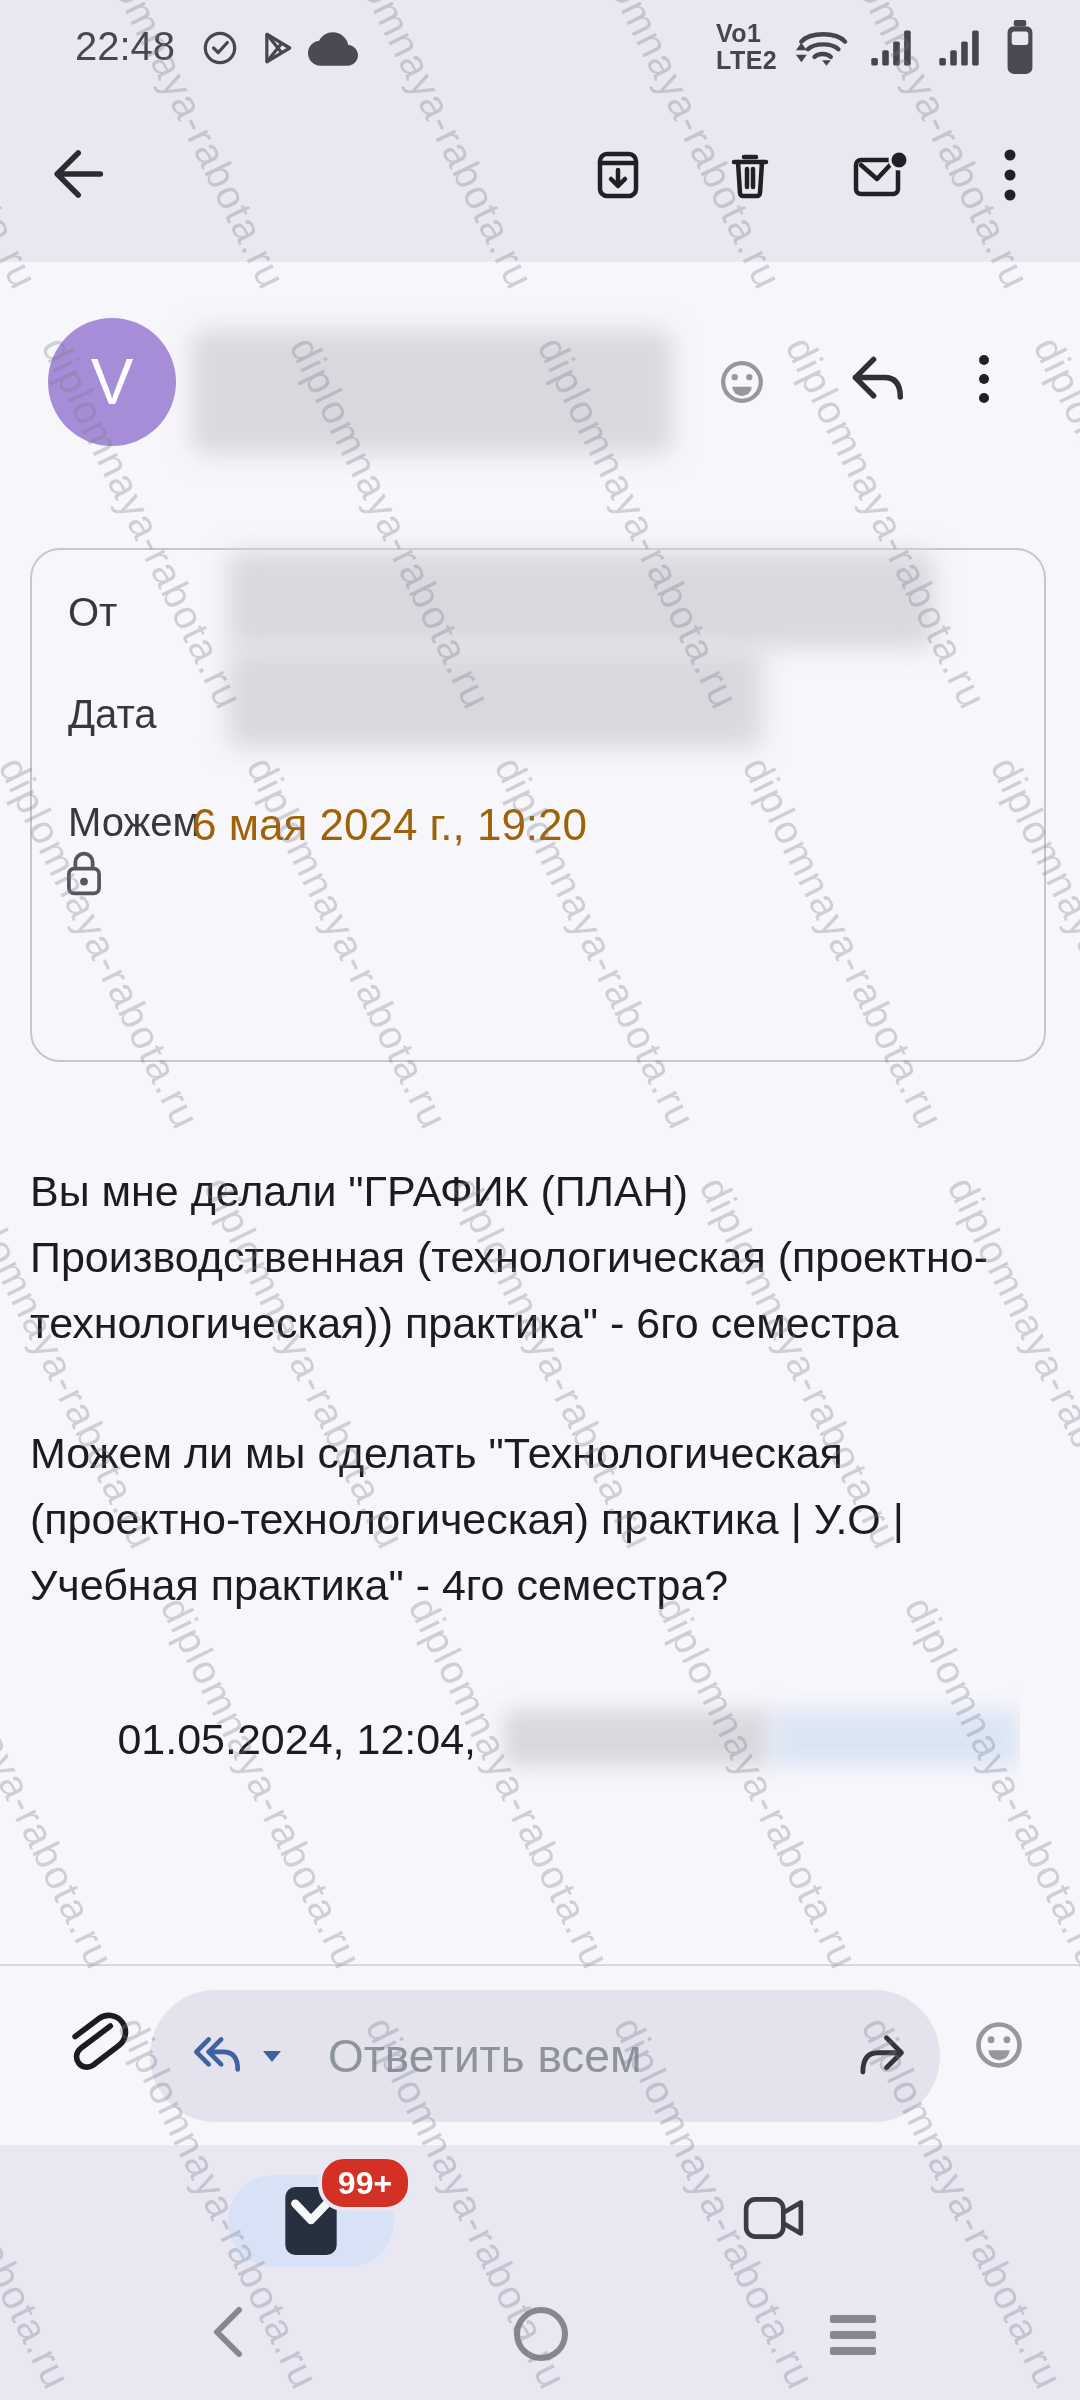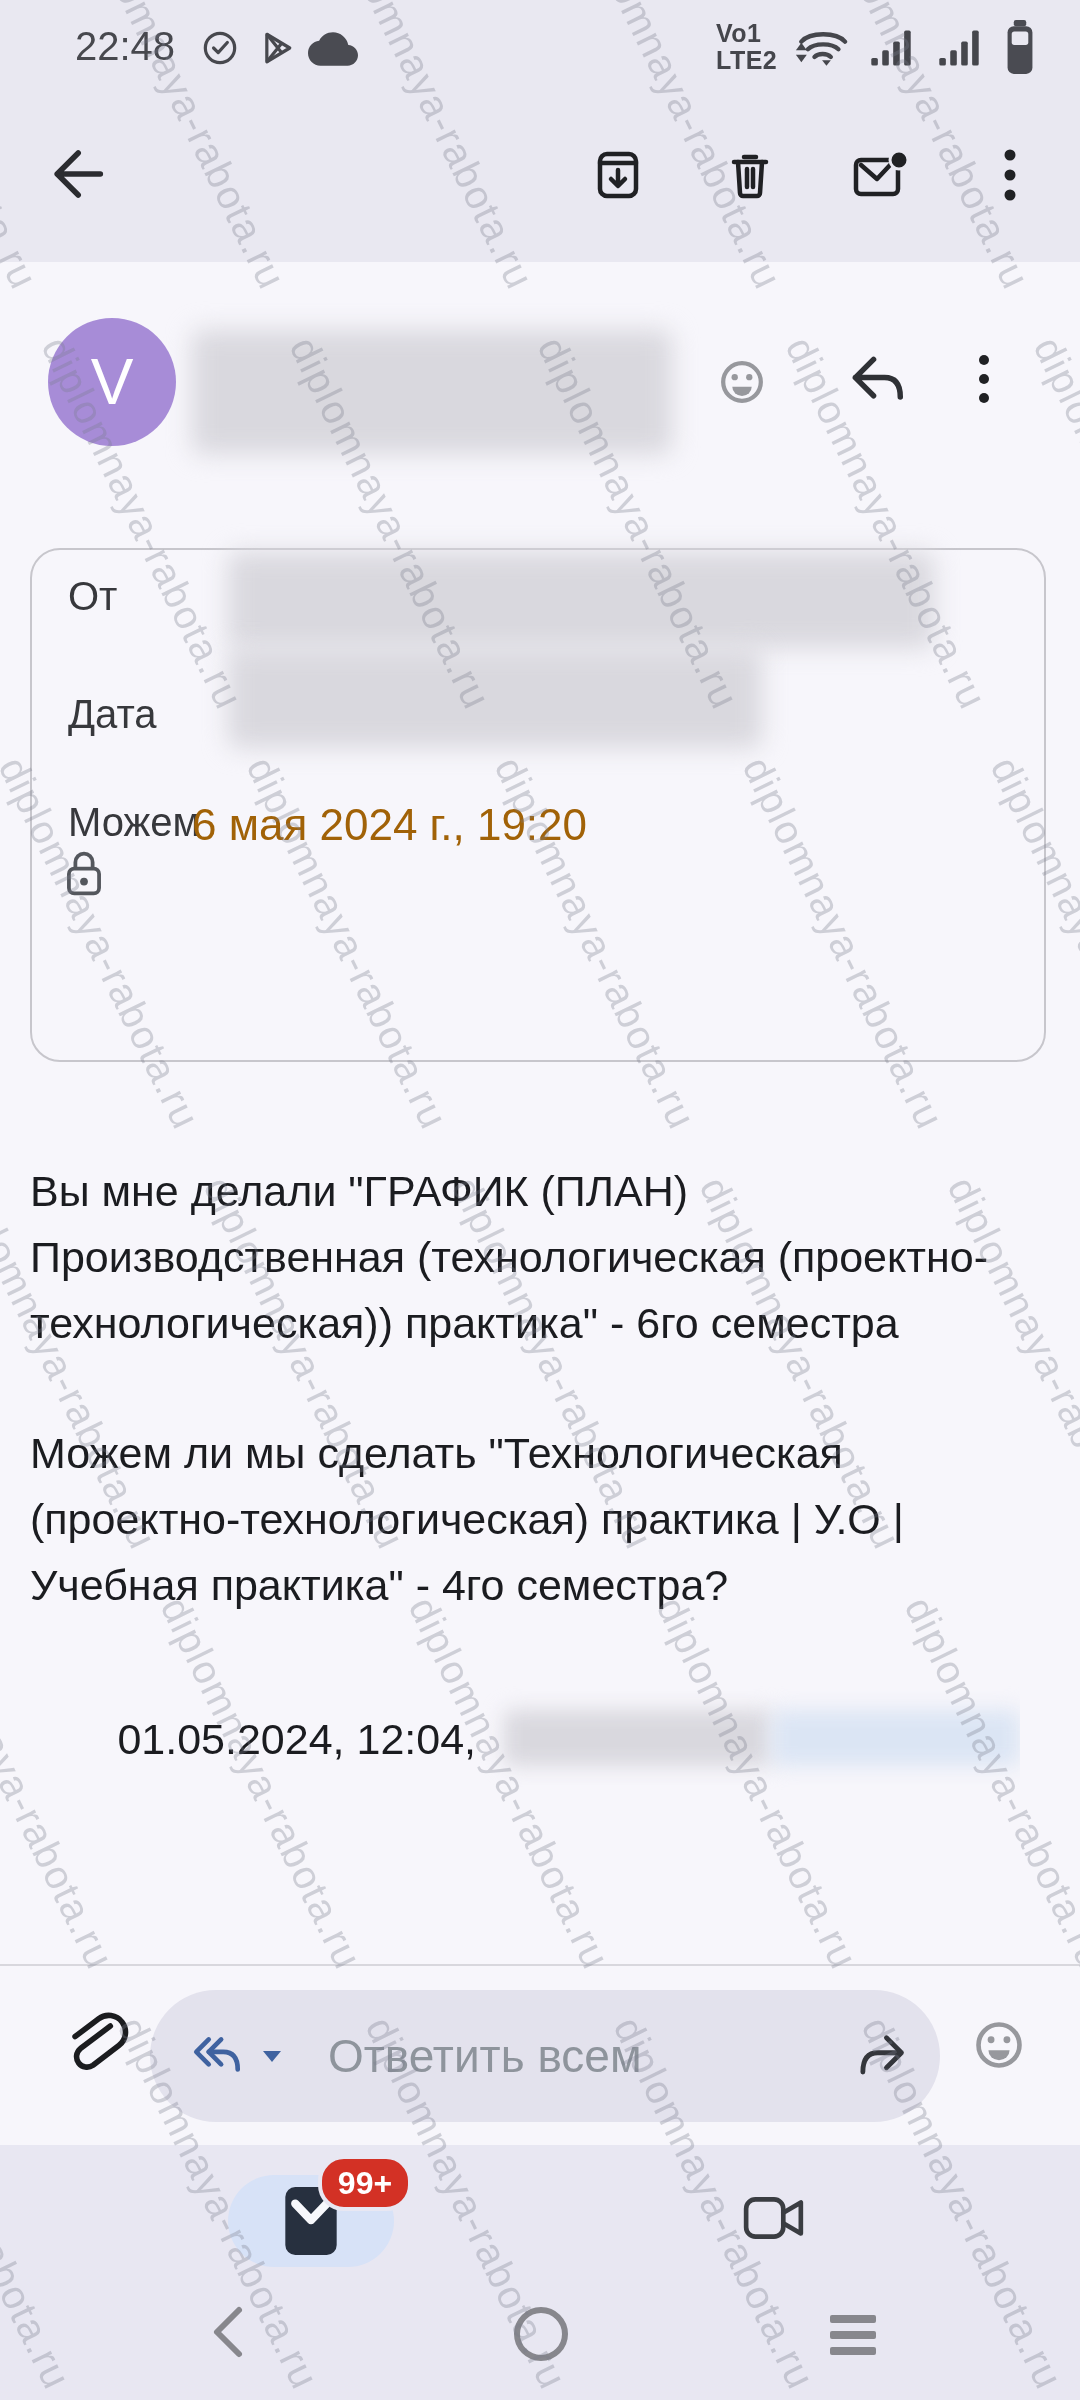--- a/index.html
+++ b/index.html
@@ -32,21 +32,21 @@
             background:#A78CD7; display:flex; align-items:center; justify-content:center;
             color:#fff; font-size:64px; font-weight:400; z-index:2; }
   .blur { position:absolute; background:#d9d8de; filter:blur(12px); border-radius:10px; }
   .name-blur { left:192px; top:330px; width:480px; height:124px; }
   .sr-ic { position:absolute; z-index:2; cursor:pointer; }
   .sr-emoji { left:708px; top:348px; } .sr-reply { left:842px; top:346px; } .sr-more { left:964px; top:350px; }
   
   .card { position:absolute; left:30px; top:548px; width:1016px; height:514px;
           border:2px solid #c7c6cc; border-radius:30px; box-sizing:border-box; z-index:1; }
   .card .label { position:absolute; font-size:40px; color:#37383c; }
-  .c-from { left:36px; top:24px; } .c-to { left:36px; top:142px; } .c-date { left:36px; top:250px; }
+  .c-from { left:36px; top:40px; } .c-to { left:36px; top:142px; } .c-date { left:36px; top:250px; }
   .c-date-val { position:absolute; left:160px; top:250px; font-size:44px; color:#a16207;text-align:center; }
   .c-blurA { left:196px; top:2px; width:706px; height:96px; }
   .c-blurB { left:196px; top:98px; width:534px; height:100px; }
   .c-lock { position:absolute; left:26px; top:296px; }
   .c-tls { position:absolute; left:160px; top:304px; font-size:40px; color:#1f2023; }
   .c-link { position:absolute; left:160px; top:404px; font-size:40px; color:#4B6AA2; cursor:pointer; }
   
   .body-text { position:absolute; left:30px; top:1158px; width:990px; height:806px;
                overflow:hidden; font-size:43px; line-height:66px; color:#1b1c20; z-index:1; }
   .body-text p { margin:0 0 64px 0; }

